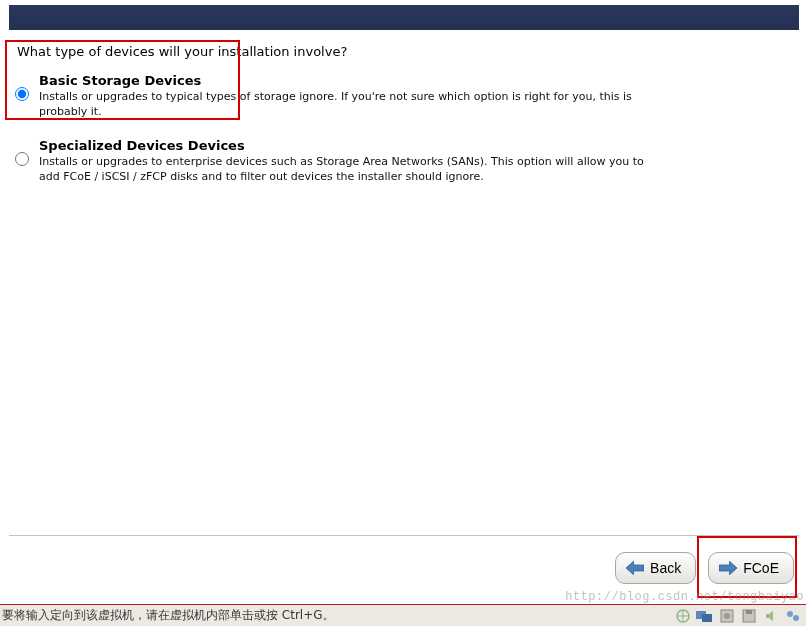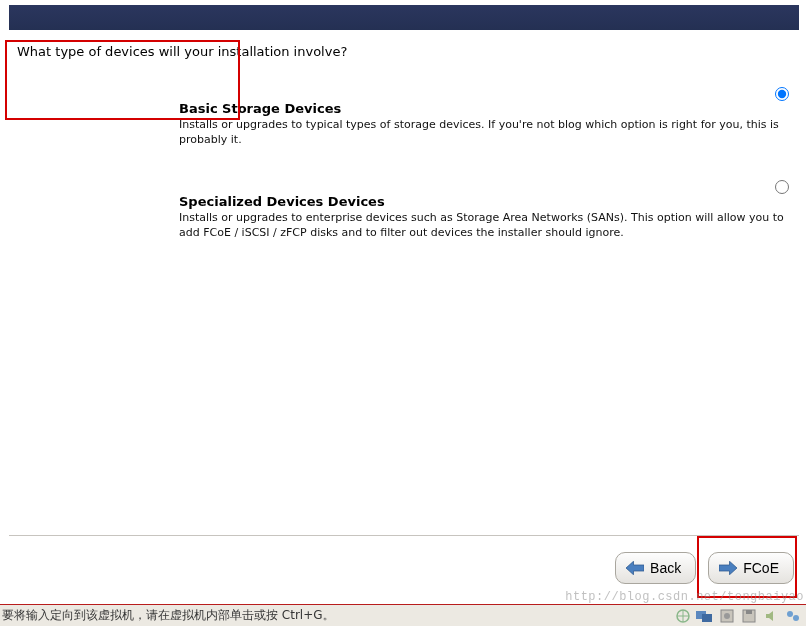--- a/index.html
+++ b/index.html
@@ -25,24 +25,23 @@
     }
     .prompt {
       font-size: 13px;
       color: #000;
       margin-bottom: 14px;
       padding-left: 0;
       margin-left: 8px;
     }
     .option-row {
       display: flex;
-      align-items: flex-end;
+      align-items: flex-start;
       margin-bottom: 18px;
       padding-left: 6px;
-      flex-direction: column;
     }
     .radio {
       margin-top: 14px;
       margin-right: 10px;
       width: 14px; height: 14px;
     }
     .option-text { max-width: 620px; }
     .option-title {
       font-weight: bold;
       font-size: 13px;
@@ -143,21 +142,21 @@
 
 <div class="header-band"></div>
 
 <div class="content">
   <div class="prompt">What type of devices will your installation involve?</div>
 
   <div class="option-row">
     <input type="radio" name="storage" class="radio" checked="" style="">
     <div class="option-text">
       <div class="option-title">Basic Storage Devices</div>
-      <div class="option-desc">Installs or upgrades to typical types of storage devices.  If you're not blog which option is right for you, this is probably it.</div>
+      <div class="option-desc">Installs or upgrades to typical types of storage ignore.  If you're not sure which option is right for you, this is probably it.</div>
     </div>
   </div>
 
   <div class="option-row">
     <input type="radio" name="storage" class="radio" style="">
     <div class="option-text">
       <div class="option-title">Specialized Devices Devices</div>
       <div class="option-desc">Installs or upgrades to enterprise devices such as Storage Area Networks (SANs). This option will allow you to add FCoE / iSCSI / zFCP disks and to filter out devices the installer should ignore.</div>
     </div>
   </div>

